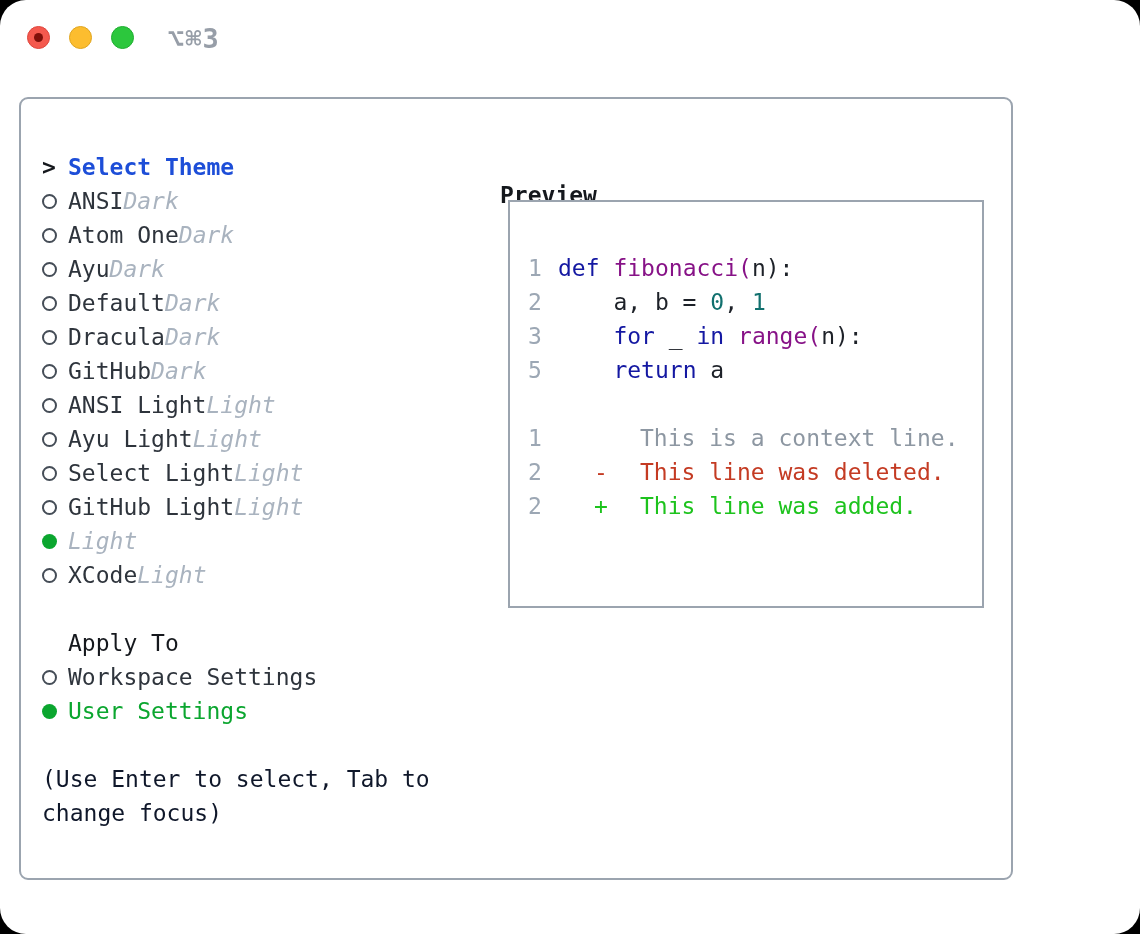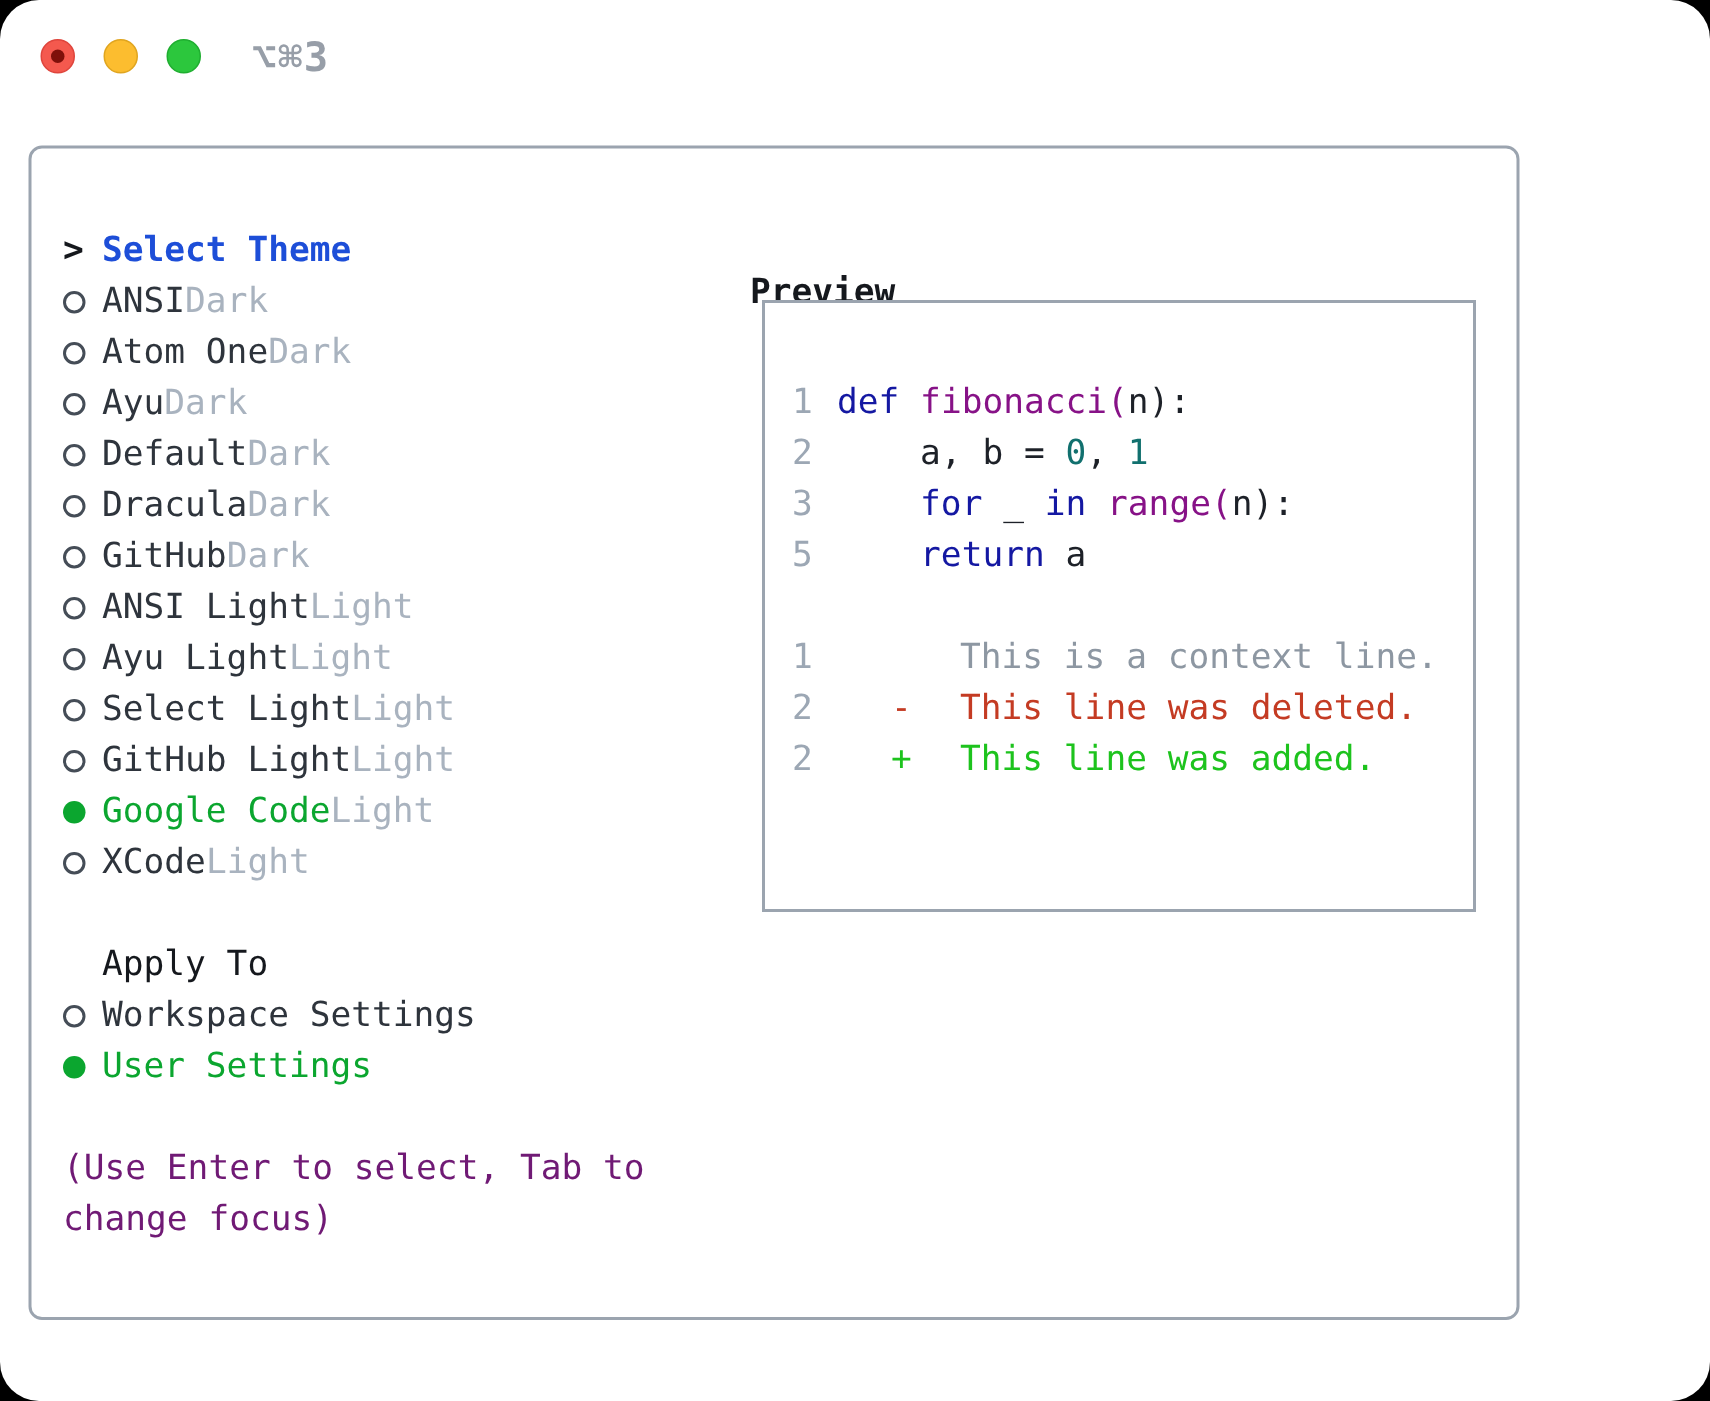--- a/index.html
+++ b/index.html
@@ -41,27 +41,27 @@
   }
   .circle{
     width:15px;height:15px;border-radius:50%;box-sizing:border-box;
     border:2px solid #454d57;background:transparent;
   }
   .circle.sel{border:none;background:#0ba62f;}
   .caret{font-weight:700;color:#15181d;}
   .hdr-label{font-weight:700;color:#1d4ed8;}
   .t-name{color:#2e343c;}
   .t-name.sel{color:#0ba62f;}
-  .t-variant{color:#a9b3bf;}
+  .t-variant{color:#a9b3bf;font-style:italic;}
   .apply-hdr{margin-top:34px;}
   .apply-hdr span{color:#15181d;}
   .a-label{color:#2e343c;}
   .a-label.sel{color:#0ba62f;}
   .help{
-    margin-top:34px;width:430px;color:#701a75;font-size:23px;line-height:34px;
+    margin-top:34px;width:430px;color:#0f172a;font-size:23px;line-height:34px;
   }
   
   .preview-hdr{
     position:absolute;left:479px;top:51px;height:34px;line-height:34px;
     font-size:23px;font-weight:700;color:#15181d;margin-top:28px;
   }
   .preview-box{
     position:absolute;left:487px;top:101px;width:476px;height:408px;
     box-sizing:border-box;border:2px solid #9ba4af;background:#fff;
     padding-top:49px;overflow:hidden;
@@ -109,21 +109,21 @@
           <div class="row"><span class="marker"><span class="circle"></span></span><span class="t-name">ANSI</span> <span class="t-variant">Dark</span></div>
           <div class="row"><span class="marker"><span class="circle"></span></span><span class="t-name">Atom One</span> <span class="t-variant">Dark</span></div>
           <div class="row"><span class="marker"><span class="circle"></span></span><span class="t-name">Ayu</span> <span class="t-variant">Dark</span></div>
           <div class="row"><span class="marker"><span class="circle"></span></span><span class="t-name">Default</span> <span class="t-variant">Dark</span></div>
           <div class="row"><span class="marker"><span class="circle"></span></span><span class="t-name">Dracula</span> <span class="t-variant">Dark</span></div>
           <div class="row"><span class="marker"><span class="circle"></span></span><span class="t-name">GitHub</span> <span class="t-variant">Dark</span></div>
           <div class="row"><span class="marker"><span class="circle"></span></span><span class="t-name">ANSI Light</span> <span class="t-variant">Light</span></div>
           <div class="row"><span class="marker"><span class="circle"></span></span><span class="t-name">Ayu Light</span> <span class="t-variant">Light</span></div>
           <div class="row"><span class="marker"><span class="circle"></span></span><span class="t-name">Select Light</span> <span class="t-variant">Light</span></div>
           <div class="row"><span class="marker"><span class="circle"></span></span><span class="t-name">GitHub Light</span> <span class="t-variant">Light</span></div>
-          <div class="row"><span class="marker"><span class="circle sel"></span></span><span class="t-name sel">Google Code</span> <span class="t-variant">Light</span></div>
+          <div class="row"><span class="marker"><span class="circle sel"></span></span> <span class="t-variant">Light</span></div>
           <div class="row"><span class="marker"><span class="circle"></span></span><span class="t-name">XCode</span> <span class="t-variant">Light</span></div>
         </div>
 
       <div class="row apply-hdr">
         <span class="marker"></span>
         <span>Apply To</span>
       </div>
 
       <div id="apply-list">
           <div class="row"><span class="marker"><span class="circle"></span></span><span class="a-label">Workspace Settings</span></div>

